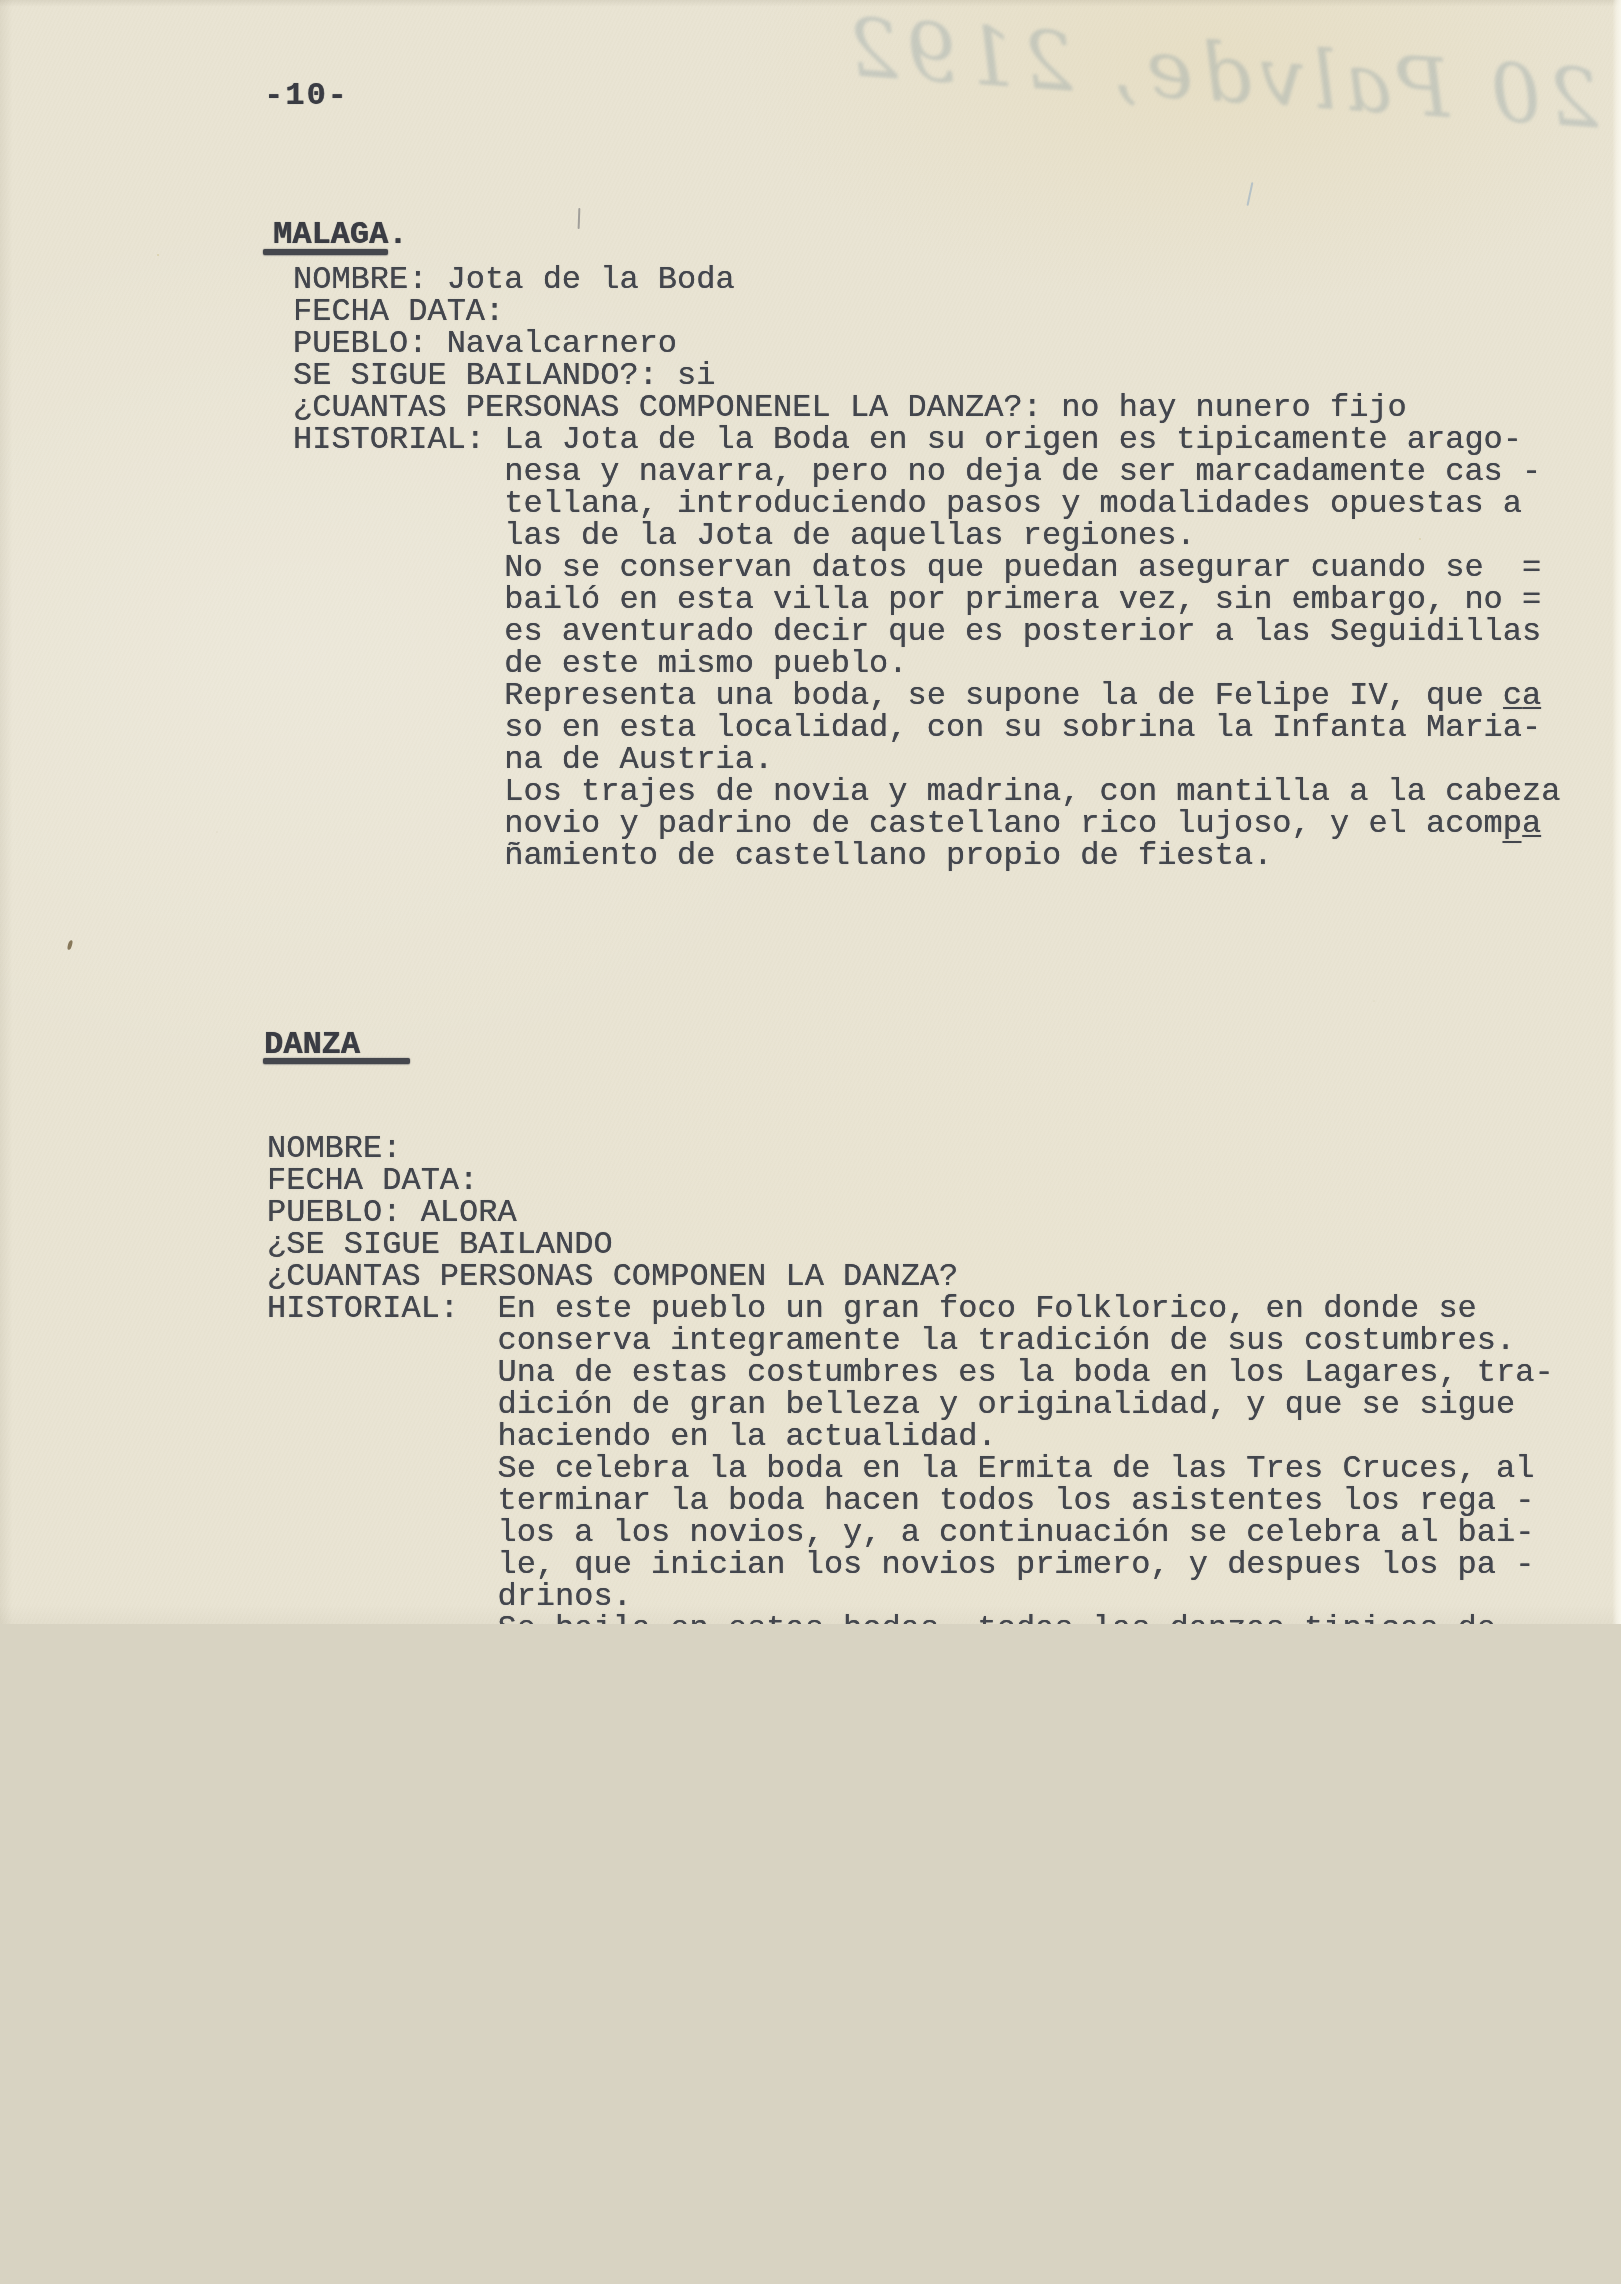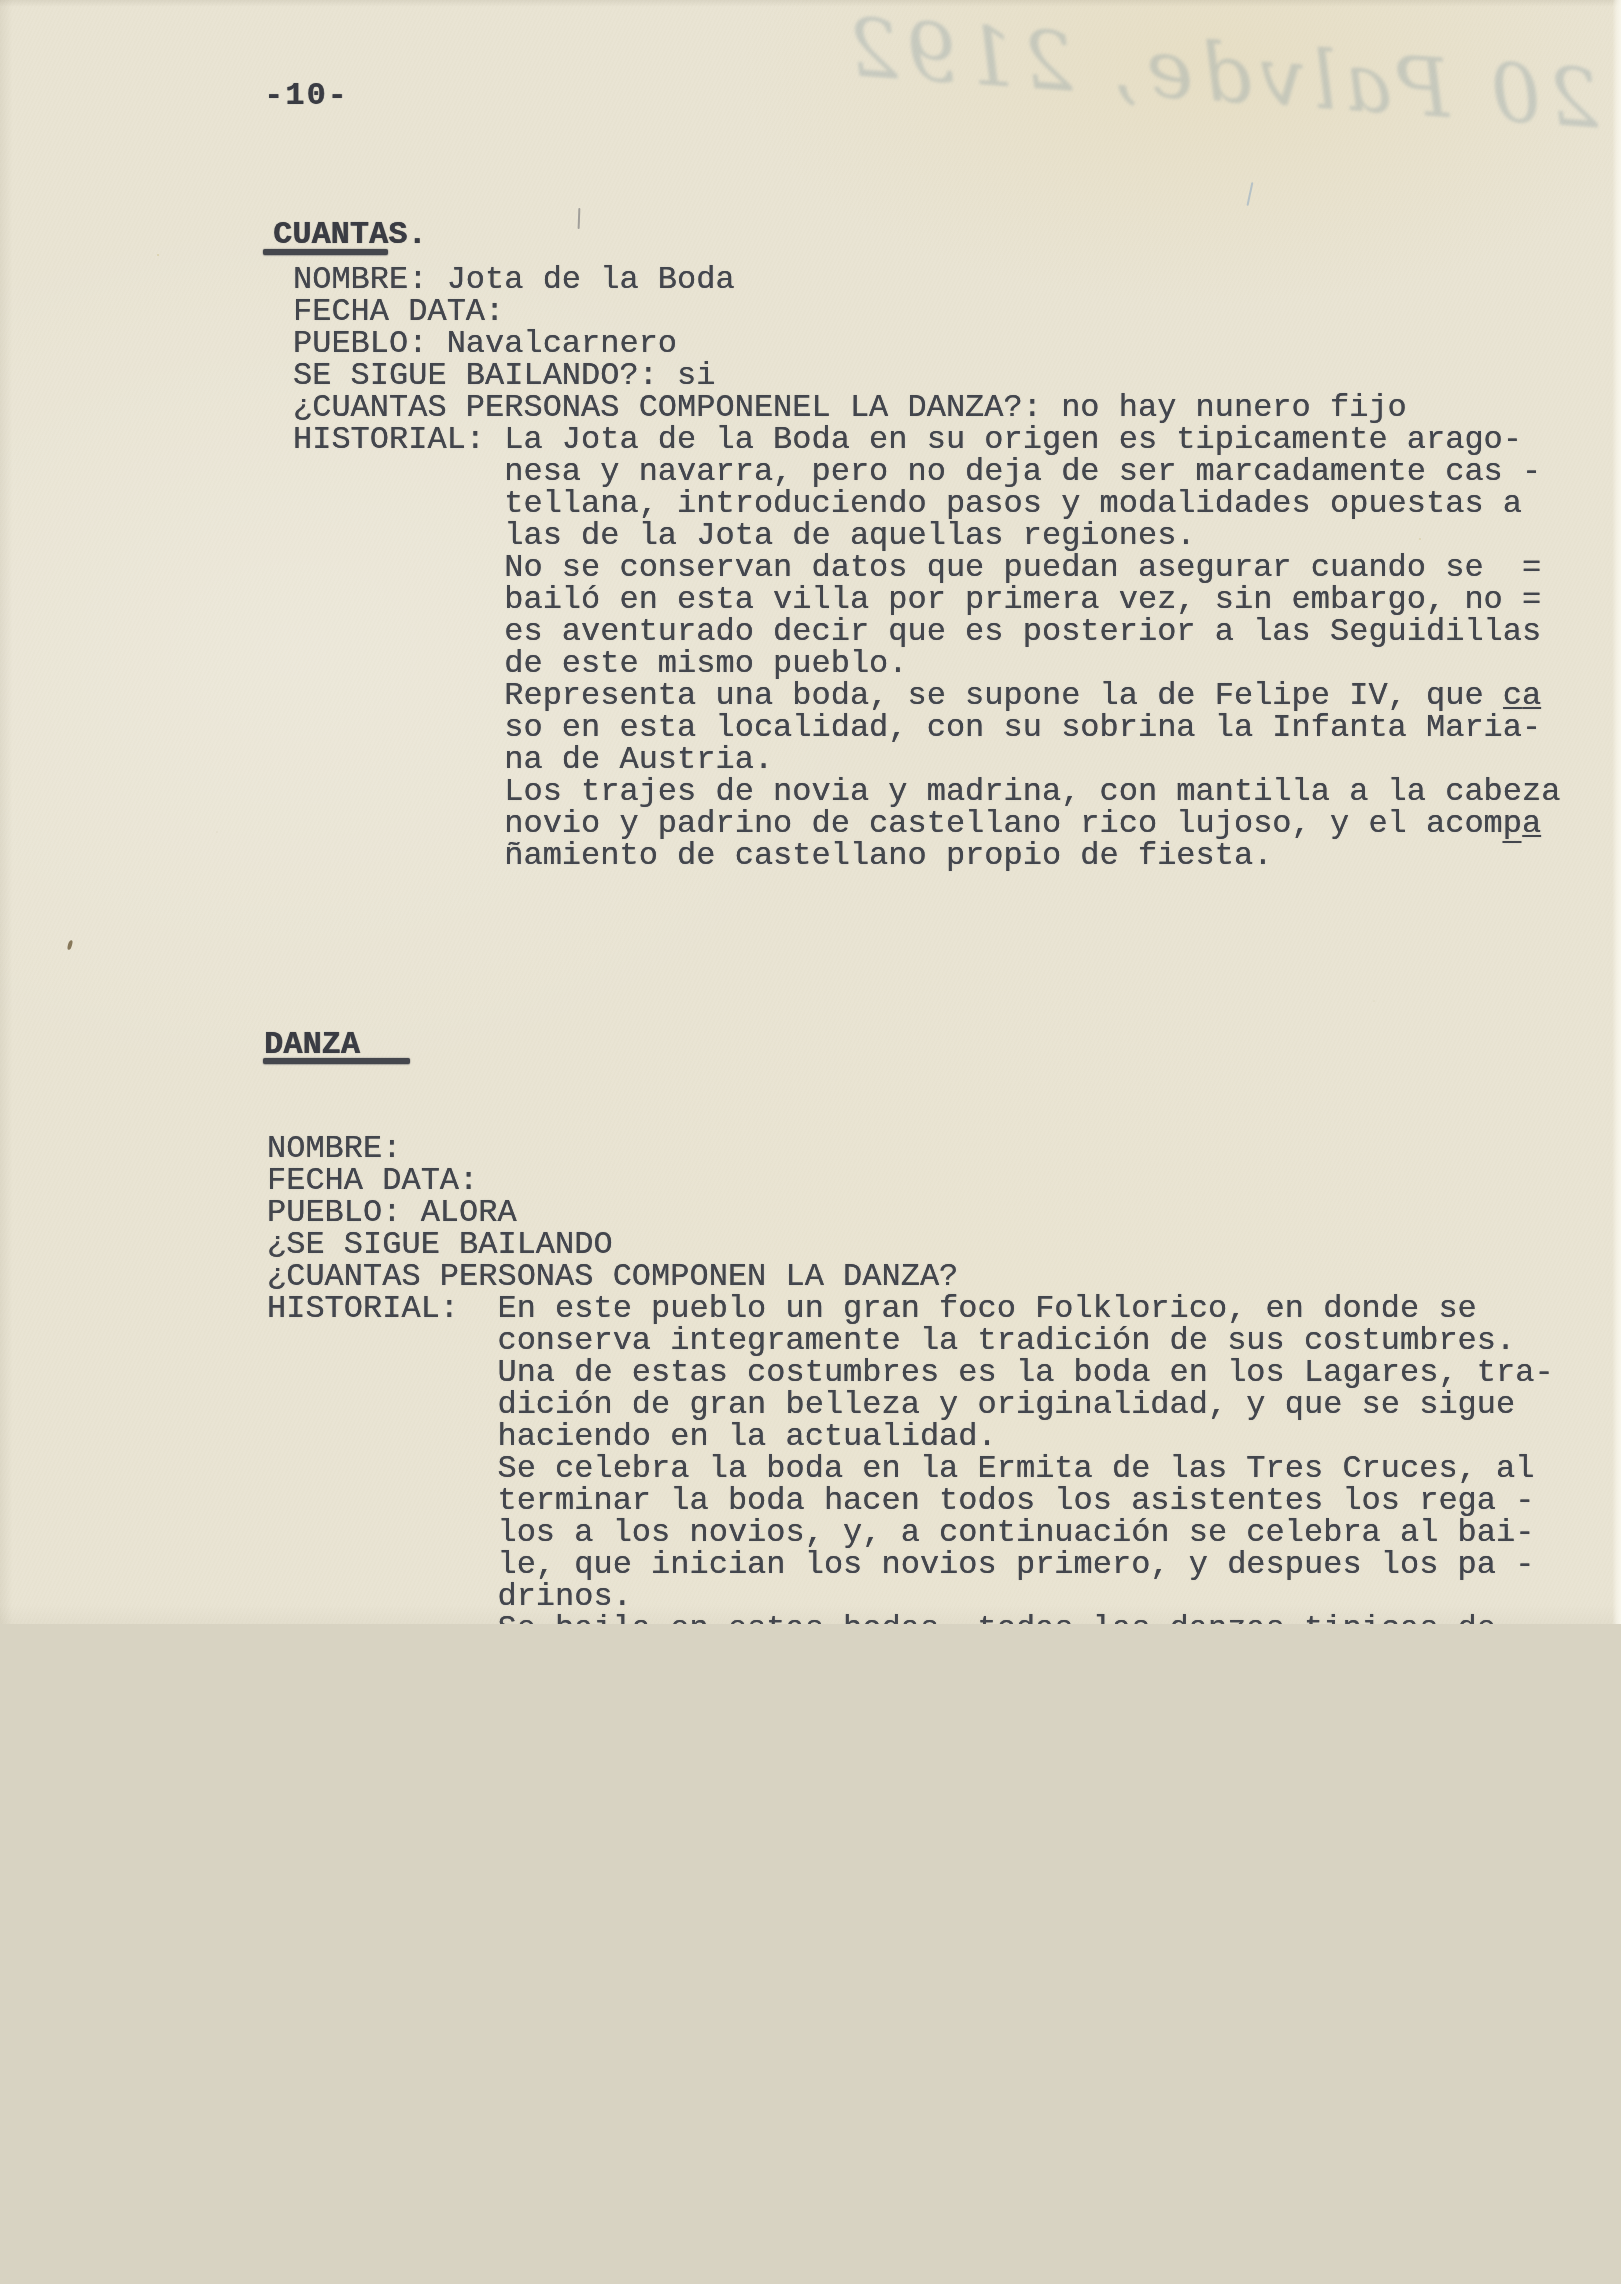--- a/index.html
+++ b/index.html
@@ -88,21 +88,21 @@
 </style>
 </head>
 <body>
 
 <div class="page">
 
   <div class="bleed">20 Palvde, 2192</div>
 
   <div class="typed pageno" style="left:264px;top:80px;">-10-</div>
 
-  <div class="typed heading" style="left:273px;top:219px;">CUANTAS.</div>
+  <div class="typed heading" style="left:273px;top:219px;">MALAGA.</div>
   <div class="rule" style="left:263px;top:249px;width:125px;"></div>
 
   <pre class="typed" style="left:267px;top:264px;margin-left:26px;">NOMBRE: Jota de la Boda
 FECHA DATA:
 PUEBLO: Navalcarnero
 SE SIGUE BAILANDO?: si
 ¿CUANTAS PERSONAS COMPONENEL LA DANZA?: no hay nunero fijo
 HISTORIAL: La Jota de la Boda en su origen es tipicamente arago-
            nesa y navarra, pero no deja de ser marcadamente cas -
            tellana, introduciendo pasos y modalidades opuestas a

